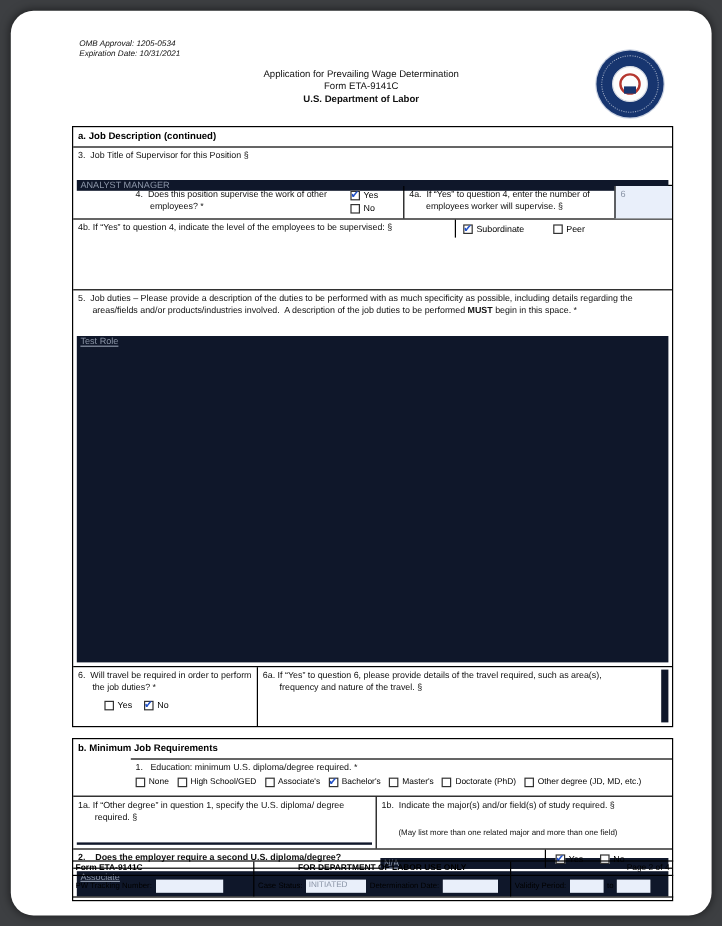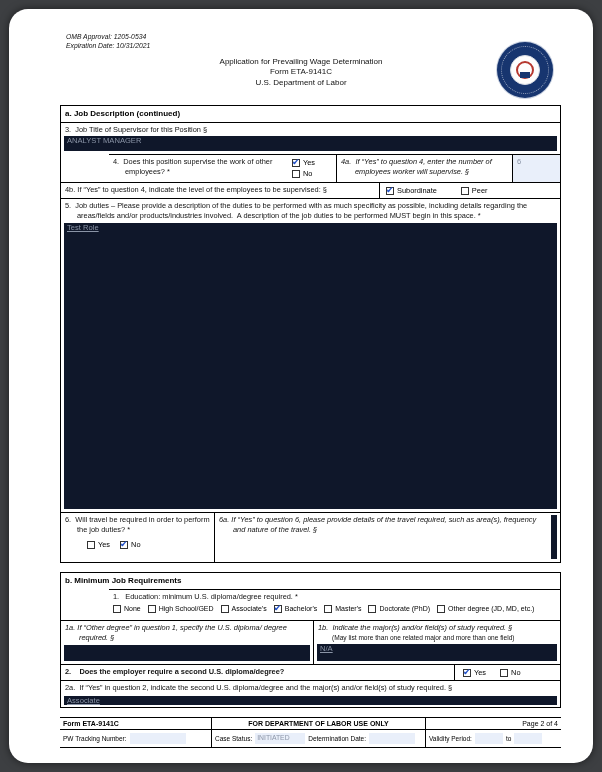--- a/index.html
+++ b/index.html
@@ -7,45 +7,45 @@
   body {
     background:#3d3f42;
     font-family:"Liberation Sans", sans-serif;
     position:relative;
     overflow:hidden;
   }
   .page {
     position:absolute; left:9px; top:9px; width:584px; height:754px;
     background:#ffffff; box-shadow:0 0 8px rgba(0,0,0,.55);border-radius:19px;
   }
-  .bold { font-weight:normal; }
+  .bold { font-weight:bold; }
 
   
   .omb { position:absolute; left:57px; top:23px; font-size:6.8px; font-style:italic; color:#111; line-height:1.35; }
   .titles { position:absolute; left:0; top:48px; width:100%; text-align:center; font-size:8px; color:#111; line-height:1.3; }
   .seal { position:absolute; left:488px; top:33px; width:56px; height:56px; border-radius:50%;
           background:#17356f; box-shadow:0 0 0 1px #c9d1e0; display:flex; align-items:center; justify-content:center; }
   .seal::before { content:""; position:absolute; inset:4px; border-radius:50%; border:1px dotted #ffffff; opacity:.55; }
   .seal-inner { width:30px; height:30px; border-radius:50%; background:#fdfdfd; position:relative; overflow:hidden; border:1px solid #d8dce4; }
   .seal-emblem { position:absolute; inset:5px; border:2px solid #b5372f; border-radius:50%; }
   .seal-emblem::after { content:""; position:absolute; left:2px; right:2px; bottom:-1px; height:6px; background:#17356f; }
 
   
   .form-wrap { position:absolute; left:51px; top:96px; width:501px; }
   .section { border:1px solid #000; background:#fff; }
   .section + .section { margin-top:9px; }
   .sec-title { font-size:8px; font-weight:bold; padding:3px 4px 2px; height:16px; }
   .row { display:flex; border-top:1px solid #000; }
-  .cell { position:relative; }
+  .cell { position:relative;gap:14px; }
   .cell + .cell { border-left:1px solid #000; }
   .col { display:flex; flex-direction:column; width:100%; }
 
   .label { font-size:7.4px; line-height:1.3; color:#111; padding:2px 4px 1px; white-space:pre-wrap; }
   .hang12 { padding-left:16px; text-indent:-12px; }
-  .hang14 { padding-left:18px; text-indent:-14px;font-style:italic; }
+  .hang14 { padding-left:18px; text-indent:-14px; }
   .note { font-size:6.6px; color:#111; padding:0 4px 1px 18px; }
 
   .field { background:#0f172a; color:#8a94a6; font-size:7.6px; padding:0 3px; }
   .inline-field { margin:0 3px 3px; flex:1; }
   .fill-field { margin:2px 3px 3px; flex:1;text-decoration:underline; }
 
   .cb { display:inline-block; width:8px; height:8px; border:1px solid #333; background:#fff;
         position:relative; vertical-align:-1px; margin-right:3px; flex:0 0 auto; }
   .cb.checked::after { content:"\2714"; position:absolute; left:-1px; top:-3px; font-size:9px; color:#2050c8; }
   .cbrow { display:inline-flex; align-items:center; font-size:7.4px; white-space:nowrap; }
@@ -54,21 +54,21 @@
   
   .r3 { height:32px; }
   .r4 { height:28px;margin-left:48px; }
   .r4 .c41 { width:227px; display:flex; }
   .r4 .c41 .label { flex:1; }
   .r4 .c42 { flex:1; }
   .r4 .c43 { width:48px; background:#e9effa; color:#8a94a6; font-size:7.6px; padding:2px 4px; }
   .r4b { height:16px; }
   .r4b .c1 { flex:1; }
   .r4b .c2 { width:181px; display:flex; align-items:center; gap:24px; padding:0 6px; }
-  .r5 { height:314px; }
+  .r5 { height:314px;margin-top:43px; }
   .r6 { height:50px; }
   .r6 .c1 { width:153px; }
   .r6 .c2 { flex:1; display:flex; }
   .r6 .travel-opts { margin:5px 0 0 26px; display:flex; gap:10px; }
 
   .rb1 { height:31px; display:block;margin-left:48px; }
   .opts { display:flex; gap:7px; padding:2px 4px 3px; font-size:7px; align-items:center; flex-wrap:nowrap; }
   .opt { display:inline-flex; align-items:center; white-space:nowrap; }
   .rb1a { height:44px; }
   .rb1a .c1 { width:252px; display:flex; flex-direction:column; }
@@ -249,21 +249,20 @@
           </span>
           <span class="cbrow">
             <span class="cb"></span>
             <span>No</span>
           </span>
         </div>
       </div>
 
       <div class="row rb2a">
         <div class="cell col">
-          <div class="label">2a.  If “Yes” in question 2, indicate the second U.S. diploma/degree and the major(s) and/or field(s) of study required. §</div>
           <div class="field fill-field">Associate</div>
         </div>
       </div>
     </div>
   </div>
 
   <div class="footer">
     <div class="f-row1">
       <div class="f-left">Form ETA-9141C</div>
       <div class="f-center">FOR DEPARTMENT OF LABOR USE ONLY</div>

